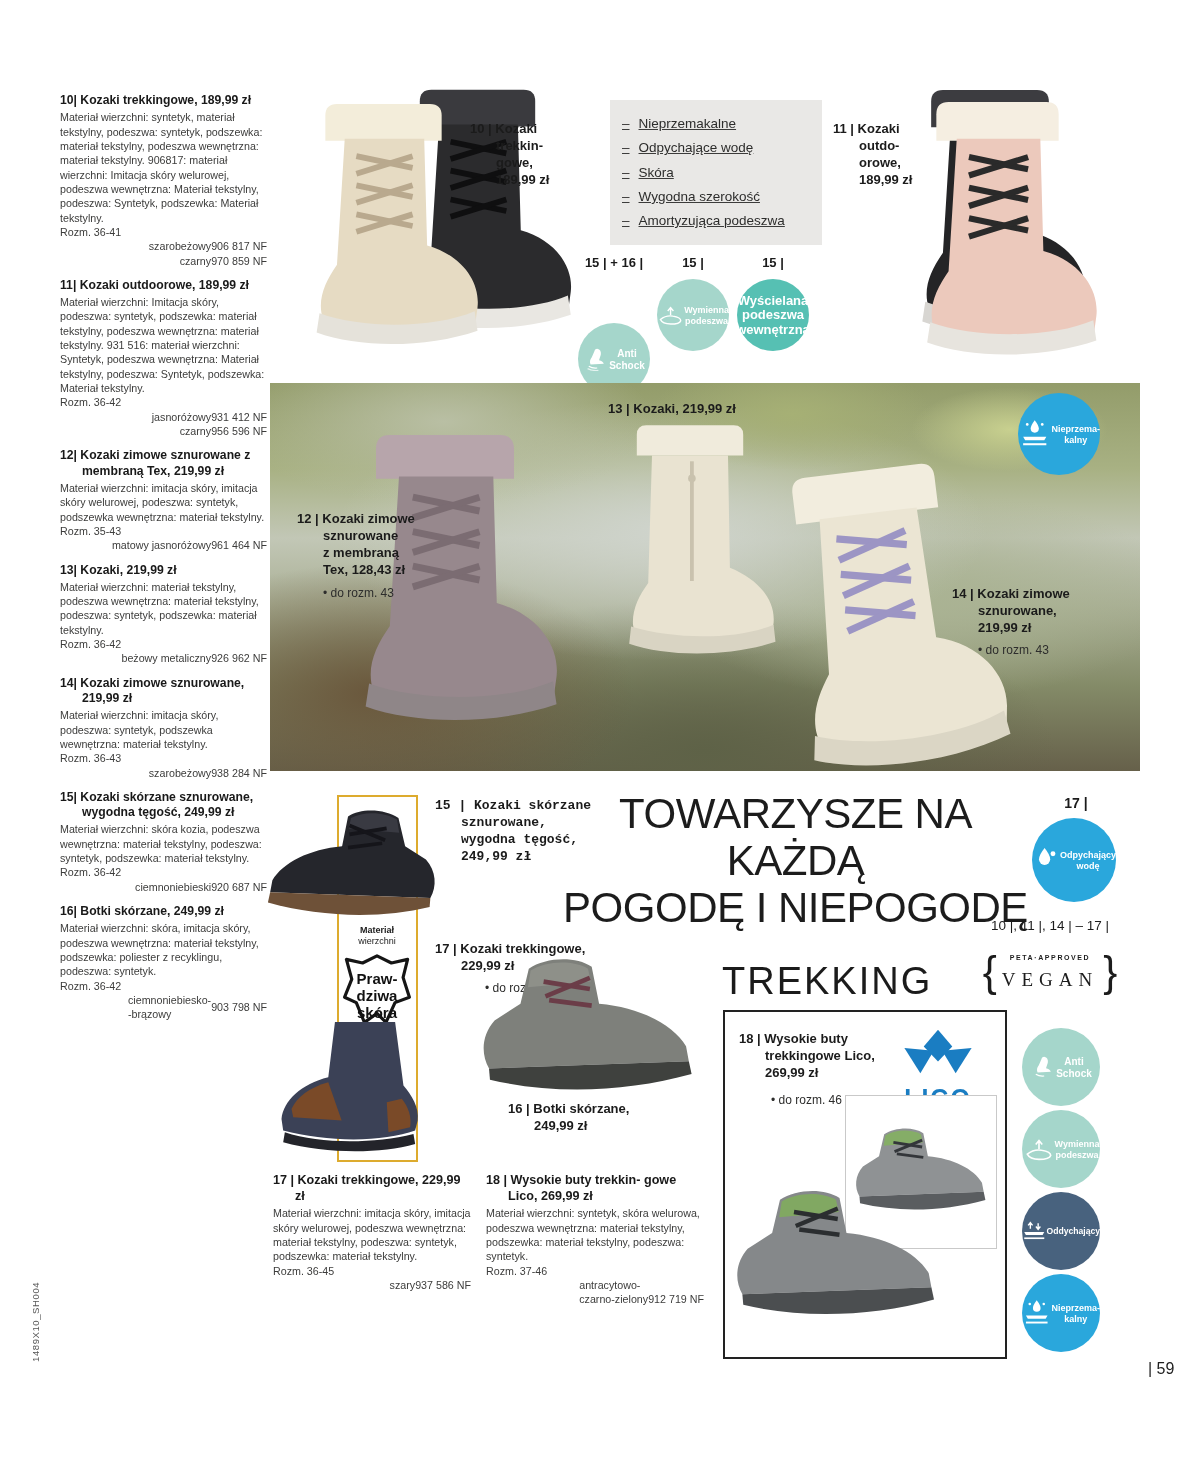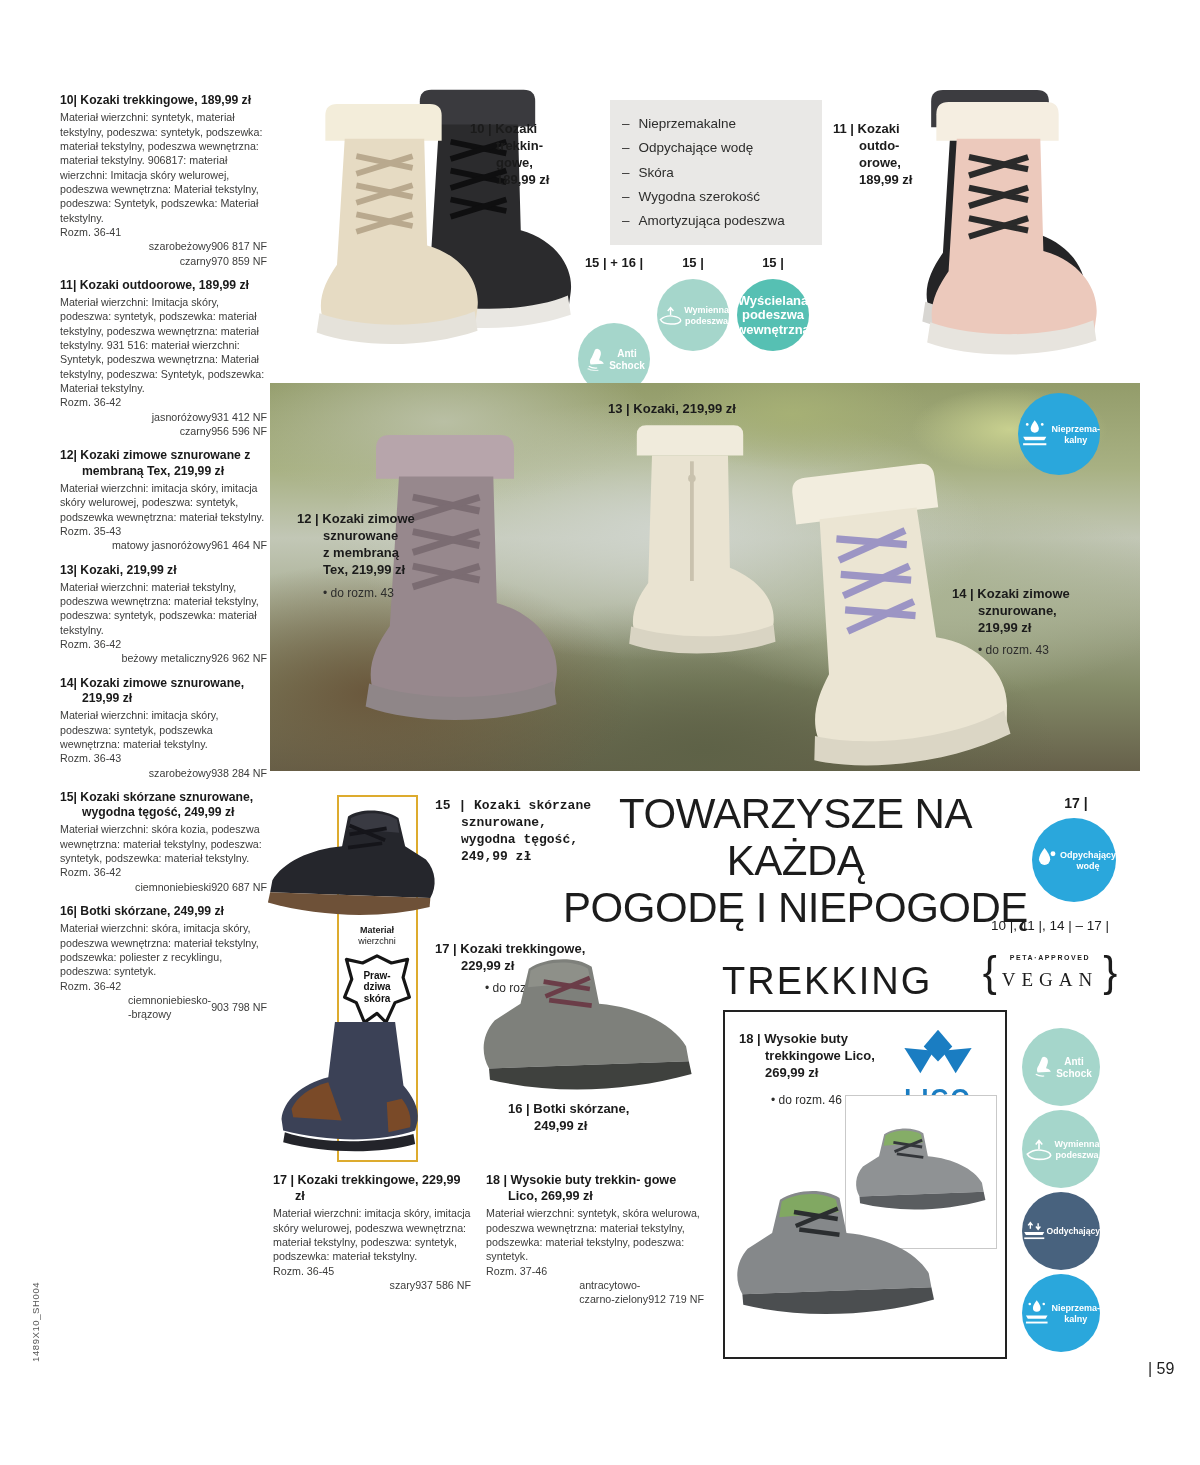--- a/index.html
+++ b/index.html
@@ -14,21 +14,21 @@
   .prod-b,.prod-s{font-size:10.7px;line-height:1.34;color:#3c3c3b;}
   .crow{display:flex;justify-content:flex-end;align-items:flex-end;
         font-size:10.7px;line-height:1.34;color:#3c3c3b;margin-left:8px;}
   .crow.center{align-items:center;}
   .crow span{white-space:pre-line;}
   
   .plabel{font-weight:bold;font-size:13px;line-height:1.32;color:#1b1b1b;
           white-space:pre-line;padding-left:26px;text-indent:-26px;}
   .pnote{font-size:12px;color:#2d2d2c;margin-top:7px;padding-left:26px;}
   
-  #features{left:610px;top:100px;width:212px;background:#e9e8e6;padding:12px 0 12px 0;}
+  #features{left:610px;top:100px;width:212px;background:#e9e8e6;padding:12px 0 12px 0;text-decoration:underline;}
   #features ul{margin:0;padding:0 10px 0 28px;list-style:none;}
   #features li{font-size:13.5px;line-height:1.8;color:#2d2d2c;text-indent:-16px;}
   #features li::before{content:"–";margin-right:9px;}
   
   .badge{border-radius:50%;color:#fff;display:flex;align-items:center;
          justify-content:center;text-align:center;}
   .badge .lbl{white-space:pre-line;font-weight:bold;font-size:10px;line-height:1.12;margin-top:1px;}
   .badge svg{display:block;}
   .bcol{display:flex;flex-direction:column;align-items:center;}
   .bref{font-weight:bold;font-size:13px;color:#1b1b1b;margin-bottom:9px;text-align:center;}
@@ -49,21 +49,21 @@
       radial-gradient(400px 160px at 75% 55%,#aab393 0%,transparent 65%),
       radial-gradient(400px 200px at 12% 80%,#6a573c 0%,transparent 65%),
       radial-gradient(500px 220px at 50% 95%,#5e6247 0%,transparent 70%),
       linear-gradient(180deg,#939c6a 0%,#a8b183 22%,#c2c7b6 40%,#a8ae93 58%,#848b68 78%,#66604a 100%);}
   
   #goldframe{left:337px;top:795px;width:77px;height:363px;border:2px solid #ddab2e;}
   #leather{left:341px;top:925px;width:72px;text-align:center;background:#fff;}
   #leather .t1{font-size:9px;font-weight:bold;color:#1b1b1b;line-height:1.2;}
   #leather .t2{font-size:9px;color:#1b1b1b;line-height:1.2;}
   #hide-wrap{position:relative;width:72px;height:80px;margin-top:3px;}
-  #hide-text{position:absolute;left:0;top:20px;width:72px;text-align:center;font-size:10px;
+  #hide-text{position:absolute;left:0;top:20px;width:72px;text-align:center;font-size:15px;
              font-weight:bold;color:#111;line-height:1.15;white-space:pre-line;}
   
   #vegan{left:975px;top:918px;width:150px;text-align:center;color:#1c1c1c;}
   #vegan .refs{font-weight:normal;font-size:13.5px;margin-bottom:18px;}
   #vegan .logo{display:flex;align-items:center;justify-content:center;gap:5px;}
   #vegan .brace{font-size:42px;font-weight:300;line-height:1;}
   #vegan .peta{font-size:7px;font-weight:bold;letter-spacing:1.6px;}
   #vegan .word{font-size:19px;letter-spacing:6px;margin-top:8px;font-family:Liberation Serif, serif;}
   
   #trek-h{left:722px;top:960px;font-size:38px;letter-spacing:2px;color:#1b1b1b;}
@@ -274,21 +274,21 @@
       <use href="#boot-zip"></use>
     </svg>
   <svg class="boot" style="left:760px;top:465px;width:240px;height:310px;transform:rotate(-7deg);--shaft:#ebe5d3;--fur:#f2edde;--lace:#9c95c4;--sole:#dbd6c5;">
       <use href="#boot-tall"></use>
     </svg>
   <div class="abs plabel" style="left:608px;top:400px;">13 | Kozaki, 219,99 zł</div>
   <div class="abs" style="left:297px;top:510px;width:140px;">
     <div class="plabel">12 | Kozaki zimowe
 sznurowane
 z membraną
-Tex, 219,99 zł</div>
+Tex, 128,43 zł</div>
     <div class="pnote">• do rozm. 43</div>
   </div>
   <div class="abs" style="left:952px;top:585px;width:150px;">
     <div class="plabel">14 | Kozaki zimowe
 sznurowane,
 219,99 zł</div>
     <div class="pnote">• do rozm. 43</div>
   </div>
   <div class="abs badge blue" style="left:1018px;top:393px;width:82px;height:82px;">
     <svg width="34" height="30" viewBox="0 0 44 44">

